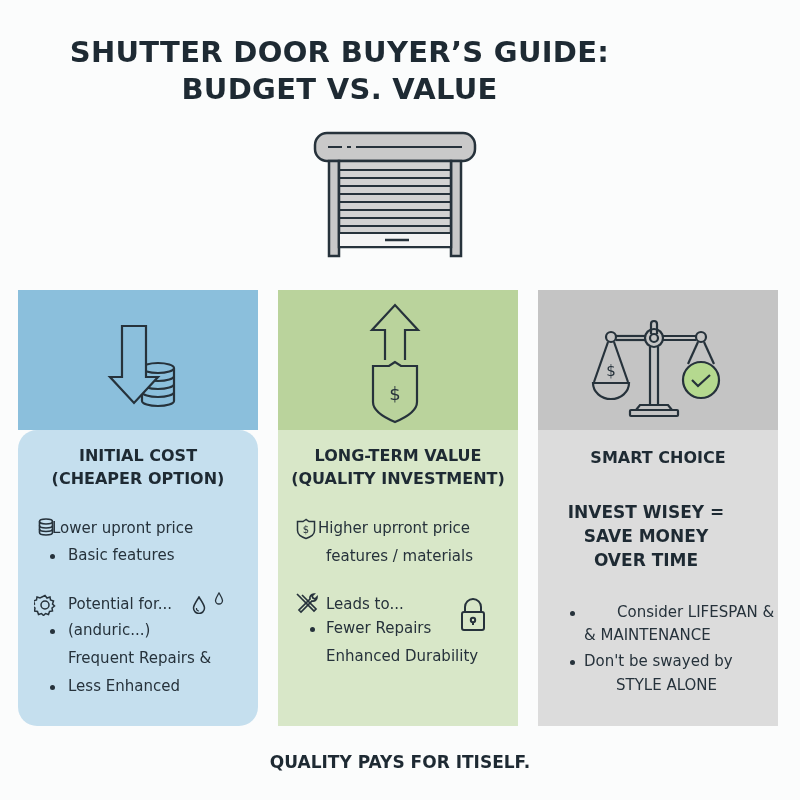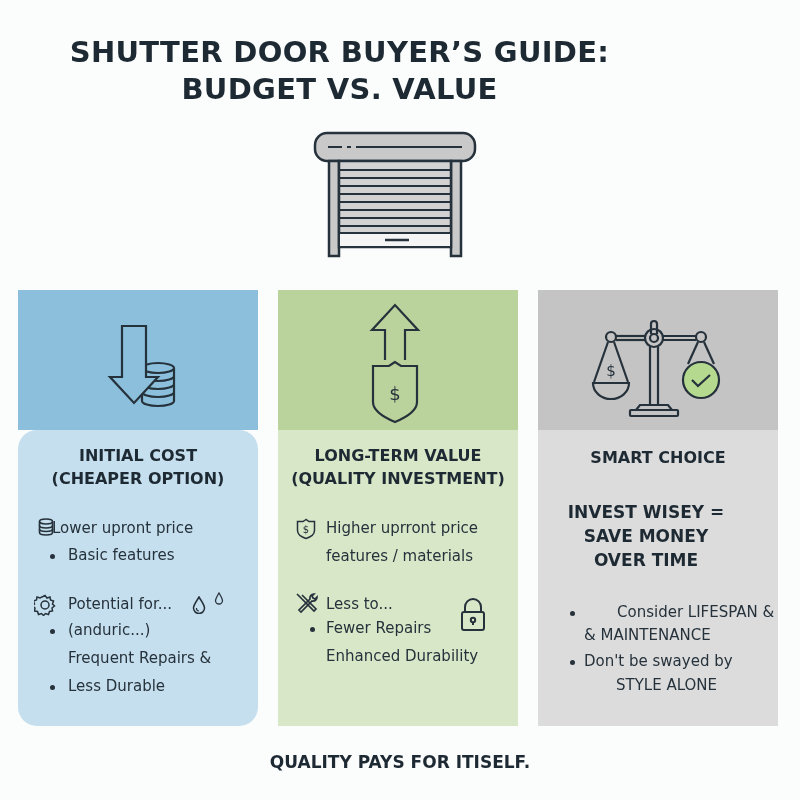--- a/index.html
+++ b/index.html
@@ -98,21 +98,21 @@
       <path d="M7 1 C4 6 1.5 9 1.5 12 a5.5 5.5 0 0 0 11 0 C12.5 9 10 6 7 1 z" fill="none" stroke="#26323b" stroke-width="1.5"></path>
       <path d="M4.5 12 a2.5 2.5 0 0 0 2.5 3" fill="none" stroke="#26323b" stroke-width="1.2"></path>
     </svg>
     <svg class="small-icon" style="left:196px; top:162px;" width="10" height="13" viewBox="0 0 10 13">
       <path d="M5 1 C3 4.5 1.5 6.5 1.5 8.5 a3.5 3.5 0 0 0 7 0 C8.5 6.5 7 4.5 5 1 z" fill="none" stroke="#26323b" stroke-width="1.3"></path>
     </svg>
     <div class="bullet" style="left:32px; top:199px;"></div>
     <div class="line" style="left:50px; top:190px;">(anduric...)</div>
     <div class="line" style="left:50px; top:218px;">Frequent Repairs &amp;</div>
     <div class="bullet" style="left:32px; top:255px;"></div>
-    <div class="line" style="left:50px; top:246px;">Less Durable</div>
+    <div class="line" style="left:50px; top:246px;">Less Enhanced</div>
   </div>
 </div>
 
 <div class="col col-b">
   <div class="top">
     <svg class="icon-big" viewBox="0 0 240 140">
       <g fill="none" stroke="#26323b" stroke-width="2.2">
         <path d="M107 70 v-30 h-13 l23 -25 l23 25 h-13 v30"></path>
         <path d="M117 72 l-6 4 h-16 v36 c0 8 10 15 22 20 c12 -5 22 -12 22 -20 v-36 h-16 z"></path>
       </g>
@@ -121,30 +121,30 @@
   </div>
   <div class="body">
     <div class="col-head" style="top:14px;">
       <div>LONG-TERM VALUE</div>
       <div>(QUALITY INVESTMENT)</div>
     </div>
     <svg class="small-icon" style="left:18px; top:88px;" width="20" height="22" viewBox="0 0 20 22">
       <path d="M10 1.5 l-3 2 h-5.5 v9 c0 3.5 4 6.5 8.5 8 c4.5 -1.5 8.5 -4.5 8.5 -8 v-9 h-5.5 z" fill="none" stroke="#26323b" stroke-width="1.5"></path>
       <text x="10" y="15" text-anchor="middle" font-family="DejaVu Sans, sans-serif" font-size="10" fill="#26323b">$</text>
     </svg>
-    <div class="line" style="left:48px; top:88px;">Higher uprront price</div>
+    <div class="line" style="left:40px; top:88px;">Higher uprront price</div>
     <div class="line" style="left:48px; top:116px;">features / materials</div>
 
     <svg class="small-icon" style="left:16px; top:162px;" width="26" height="22" viewBox="0 0 26 22">
       <g fill="none" stroke="#26323b" stroke-width="1.7">
         <path d="M3 2 l5 5 m-2 -2 l14 14 l2 -2 l-14 -14"></path>
         <path d="M20 2 a4 4 0 0 0 -4 5 l-11 11 l2 2 l11 -11 a4 4 0 0 0 5 -4 l-2 2 l-2 -1 l-1 -2 z"></path>
       </g>
     </svg>
-    <div class="line" style="left:48px; top:164px;">Less to...</div>
+    <div class="line" style="left:48px; top:164px;">Leads to...</div>
     <div class="bullet" style="left:32px; top:197px;"></div>
     <div class="line" style="left:48px; top:188px;">Fewer Repairs</div>
     <div class="line" style="left:48px; top:216px;">Enhanced Durability</div>
     <svg class="small-icon" style="left:182px; top:168px;" width="26" height="34" viewBox="0 0 26 34">
       <g fill="none" stroke="#26323b" stroke-width="2">
         <path d="M5 14 v-5 a8 8 0 0 1 16 0 v5"></path>
         <rect x="2" y="14" width="22" height="18" rx="2"></rect>
         <circle cx="13" cy="22" r="2.2"></circle>
         <line x1="13" y1="24" x2="13" y2="27"></line>
       </g>

